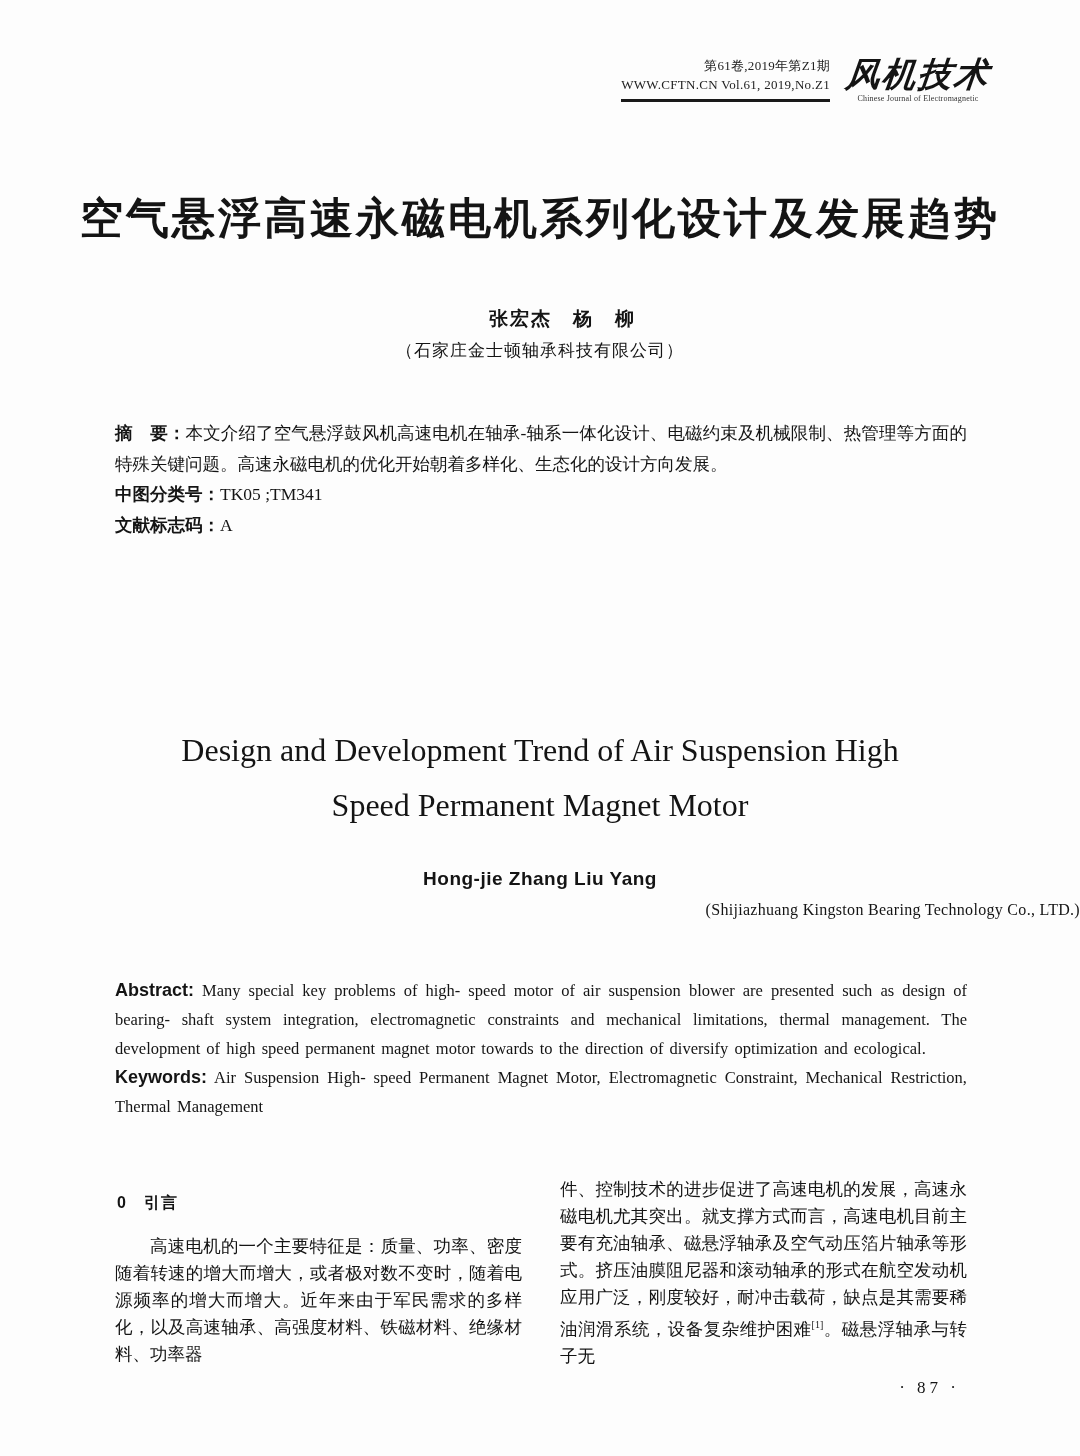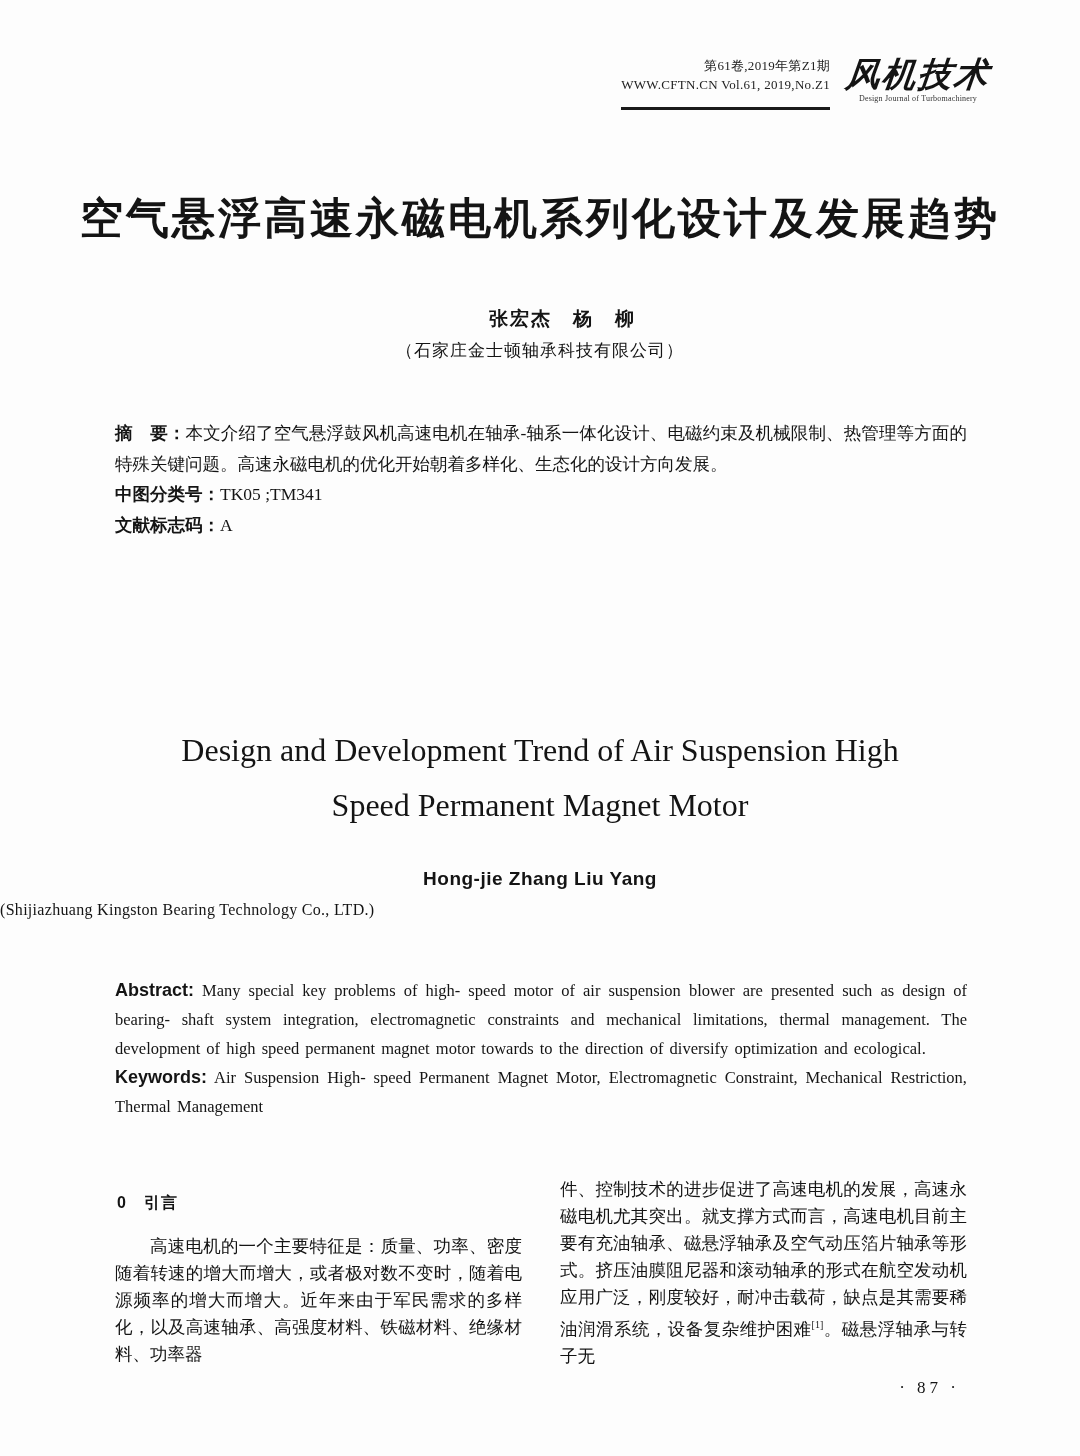--- a/index.html
+++ b/index.html
@@ -5,21 +5,21 @@
   * { margin:0; padding:0; box-sizing:border-box; }
   html,body { background:#e8e8e8; }
   .page {
     position:relative; width:1080px; height:1456px; margin:0 auto;
     background:#fdfdfd; color:#141414; overflow:hidden;
     font-family:"Liberation Serif","DejaVu Serif",serif;
   }
   
   .header { position:absolute; top:56px; right:90px; display:flex; align-items:flex-start; gap:16px; }
   .issue-block {
-    text-align:right; font-size:13px; line-height:19px; padding-bottom:13px;
+    text-align:right; font-size:13px; line-height:19px; padding-bottom:5px;
     border-bottom:3px solid #1a1a1a; color:#222; letter-spacing:.3px;
   }
   .logo-block { text-align:center; margin-top:2px; }
   .logo-text {
     font-size:34px; line-height:34px; font-weight:bold; font-style:italic;
     font-family:"Liberation Serif",serif; letter-spacing:2px; transform:skewX(-6deg);
   }
   .logo-sub { font-size:8px; color:#333; margin-top:2px; letter-spacing:.2px; }
   
   .title-cn {
@@ -39,21 +39,21 @@
   .clc-row { display:flex; justify-content:space-between; }
   
   .title-en {
     position:absolute; top:723px; left:0; width:100%; text-align:center;
     font-size:32px; line-height:55px; font-family:"Liberation Serif",serif;
   }
   .authors-en {
     position:absolute; top:868px; left:0; width:100%; text-align:center;
     font-family:"Liberation Sans",sans-serif; font-size:19px; font-weight:bold; letter-spacing:.5px;
   }
-  .affil-en { position:absolute; top:901px; left:0; width:100%; text-align:left; font-size:16px; letter-spacing:.3px; }
+  .affil-en { position:absolute; top:901px; left:0; width:100%; text-align:right; font-size:16px; letter-spacing:.3px; }
   
   .meta-en { position:absolute; top:976px; left:115px; width:852px; font-size:16.5px; line-height:29px; text-align:justify; word-spacing:2px; }
   .meta-en b { font-family:"Liberation Sans",sans-serif; font-size:18px; word-spacing:normal; }
   
   .columns { position:absolute; top:1176px; left:115px; width:852px; display:flex; gap:38px; }
   .col { width:407px; font-size:17.5px; line-height:27px; text-align:justify; }
   .section-heading {
     font-family:"Liberation Sans",sans-serif; font-size:16px; font-weight:bold;
     margin:13px 0 17px 2px; letter-spacing:1px;
   }
@@ -66,21 +66,21 @@
 
 <div class="page">
 
   <div class="header">
     <div class="issue-block">
       <div>第61卷,2019年第Z1期</div>
       <div>WWW.CFTN.CN  Vol.61, 2019,No.Z1</div>
     </div>
     <div class="logo-block">
       <div class="logo-text">风机技术</div>
-      <div class="logo-sub">Design Journal of Turbomachinery</div>
+      <div class="logo-sub">Chinese Journal of Electromagnetic</div>
     </div>
   </div>
 
   <h1 class="title-cn">空气悬浮高速永磁电机系列化设计及发展趋势</h1>
   <div class="authors-cn">张宏杰　杨　柳</div>
   <div class="affil-cn">（石家庄金士顿轴承科技有限公司）</div>
 
   <div class="meta-cn">
     <p class="just"><b>摘　要：</b><span>本文介绍了空气悬浮鼓风机高速电机在轴承-轴系一体化设计、电磁约束及机械限制、热管理等方面的特殊关键问题。高速永磁电机的优化开始朝着多样化、生态化的设计方向发展。</span></p>
     <div class="clc-row">

